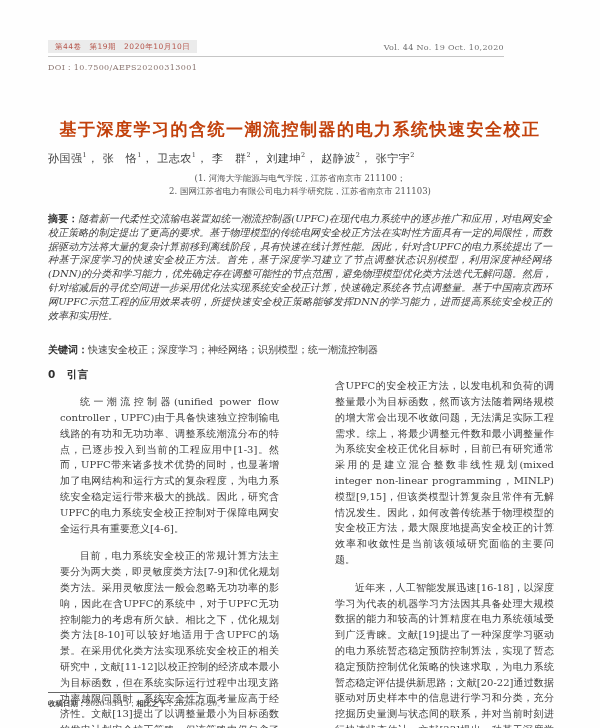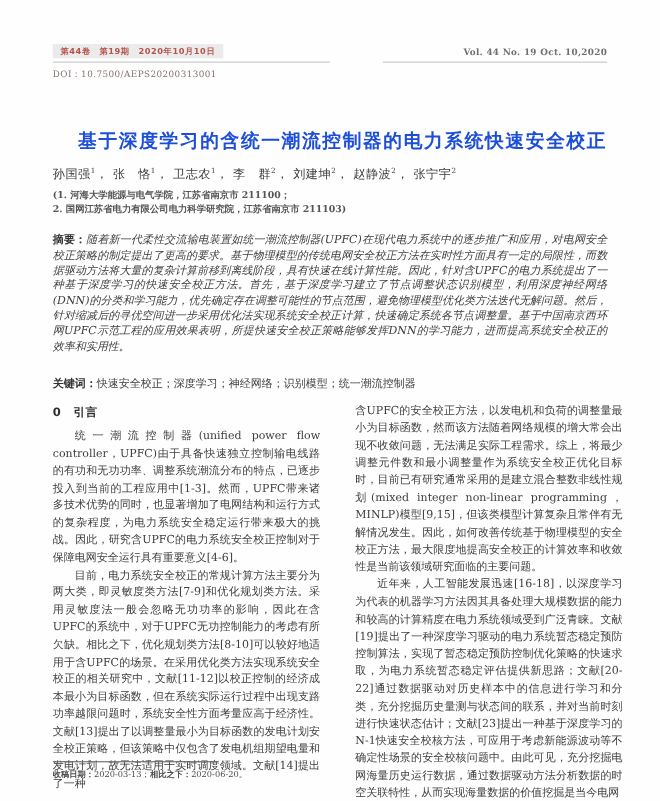--- a/index.html
+++ b/index.html
@@ -15,48 +15,48 @@
     position:relative;
     width:600px;height:728px;
     box-sizing:border-box;
     padding:34px 48px 0 48px;
     background:#fefefe;
     overflow:hidden;
     font-family:"DejaVu Serif", serif;
     color:var(--body-text);
   }
   
-  .header{display:flex;justify-content:space-between;align-items:flex-end;font-weight:bold;}
+  .header{display:flex;align-items:flex-end;}
   .header-left{
     flex:0 0 252px;border-bottom:1px solid var(--rule);padding-bottom:3px;
   }
   .issue-box{
     display:inline-block;background:var(--band-bg);color:var(--header-accent);
     font-family:"DejaVu Sans", sans-serif;
     font-size:7.5px;letter-spacing:.5px;padding:2px 7px;line-height:9px;
   }
   .header-right{
     flex:0 0 204px;border-bottom:1px solid var(--rule);padding-bottom:4px;
     text-align:right;font-size:8px;color:var(--muted);letter-spacing:.3px;
   }
   .doi{
     margin-top:5px;font-size:8px;color:var(--doi-text);letter-spacing:.4px;
   }
   
   .title{
-    margin:44px 0 0 0;text-align:right;
-    font-size:17px;font-weight:bold;color:#1d4ed8;letter-spacing:1.5px;
+    margin:44px 0 0 0;text-align:center;
+    font-size:17px;font-weight:bold;color:#c2410c;letter-spacing:1.5px;
     line-height:24px;
   }
   .authors{
     margin-top:10px;text-align:left;font-size:11px;color:#3a3a3a;letter-spacing:.5px;
   }
   .authors sup{font-size:6.5px;}
   .affil{
-    margin-top:6px;text-align:left;font-size:8.5px;color:#555;line-height:12.5px;font-weight:bold;
+    margin-top:6px;text-align:center;font-size:8.5px;color:#555;line-height:12.5px;
   }
   .affil div{margin:0;}
   
   .abstract{
     margin-top:15px;font-size:10px;line-height:13.8px;text-align:justify;
   }
   .abstract .abstract-text{font-style:italic;}
   .label{
     font-family:Liberation Sans, sans-serif;font-weight:bold;font-style:normal;
     color:#333;
@@ -67,21 +67,21 @@
   
   .columns{
     display:flex;gap:32px;margin-top:9px;
   }
   .col{flex:0 0 243px;width:243px;}
   .col h2{
     margin:2px 0 7px 0;font-family:"DejaVu Sans", sans-serif;
     font-size:10.5px;font-weight:bold;color:#2e2e2e;letter-spacing:.5px;
   }
   .col p{
-    margin:0;font-size:10px;line-height:15.8px;text-align:justify;
+    margin:12px;font-size:10px;line-height:15.8px;text-align:justify;
   }
   .col p.indent{text-indent:2em;}
   
   .footnote{
     position:absolute;left:48px;top:692px;width:243px;
     font-size:7.5px;line-height:13px;color:#4a4a4a;
   }
   .footnote-rule{width:150px;border-top:1px solid #666;margin-bottom:4px;}
   .footnote b{font-family:"DejaVu Sans", sans-serif;font-weight:bold;}
 </style>

